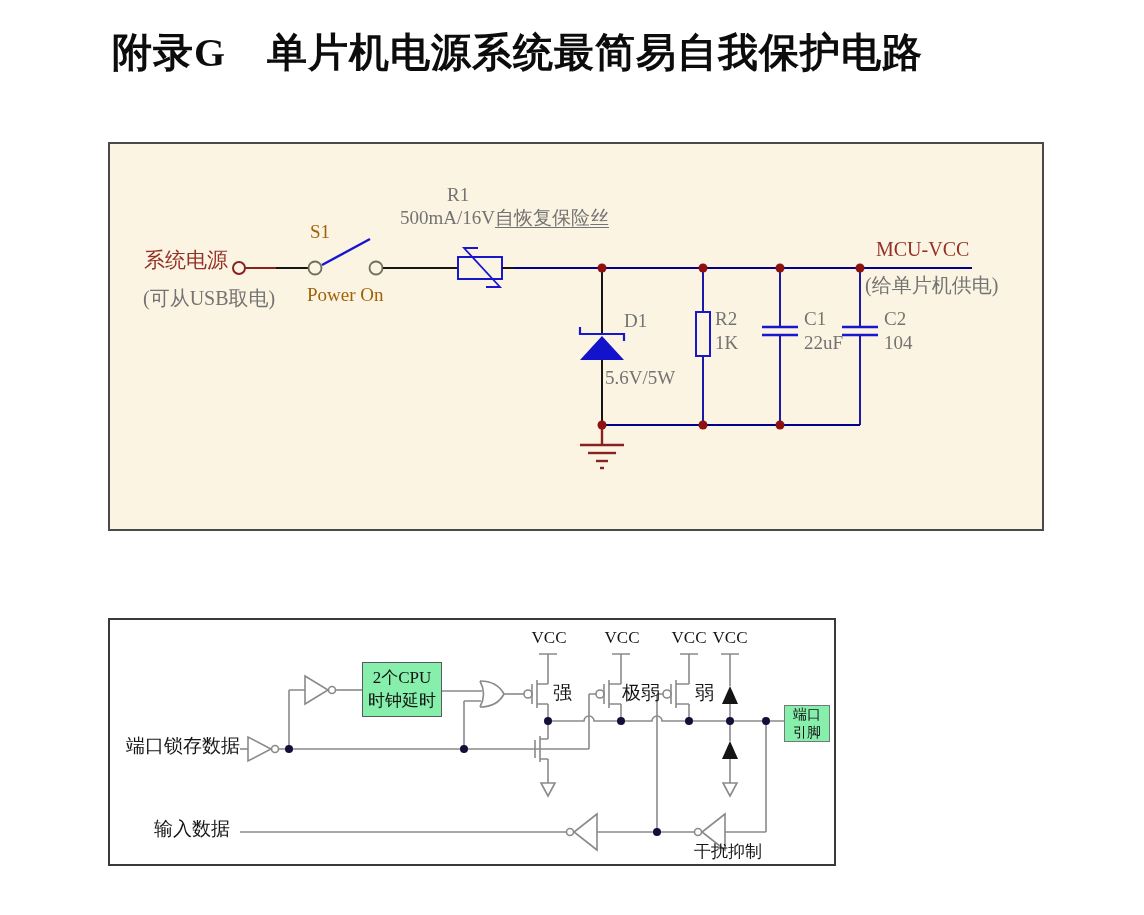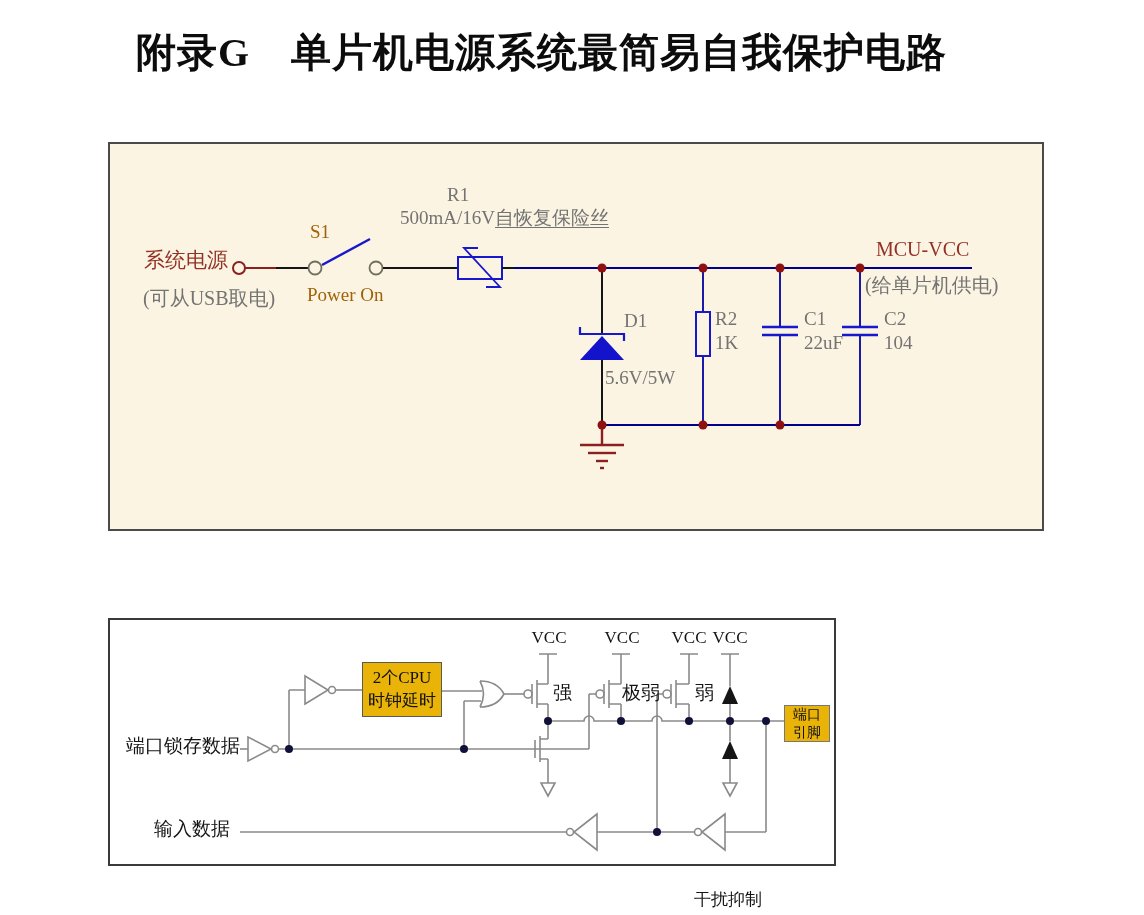--- a/index.html
+++ b/index.html
@@ -10,34 +10,34 @@
   .title{font-size:40px;font-weight:bold;color:#0c0c0c;letter-spacing:1px;}
   .heading{font-size:23px;color:#1a1a1a;}
   .panel{position:absolute;box-sizing:border-box;}
   .panel1{left:108px;top:142px;width:936px;height:389px;border:2px solid #4a4a4a;background:#FBF4E2;}
   .panel2{left:108px;top:618px;width:728px;height:248px;border:2px solid #3a3a3a;background:#ffffff;}
   .panel svg{position:absolute;left:0;top:0;}
   .blue{color:#737373;}
   .navyblue{color:#a16207;}
   .red{color:#943126;}
   .u{text-decoration:underline;text-underline-offset:3px;}
-  .boxedtext{position:absolute;box-sizing:border-box;border:1px solid #5a5a5a;background:#eab308;
+  .boxedtext{position:absolute;box-sizing:border-box;border:1px solid #5a5a5a;background:#86efac;
              display:flex;flex-direction:column;align-items:center;justify-content:center;
              color:#111;text-align:center;}
   .delaybox{left:252px;top:42px;width:80px;height:55px;font-size:17px;line-height:1.35;}
   .pinbox{left:674px;top:85px;width:46px;height:37px;font-size:14px;line-height:1.22;border-color:#777;}
   .vcc{font-size:17px;color:#151515;width:36px;text-align:center;top:8px;}
   .mos{font-size:19px;color:#151515;}
 </style>
 </head>
 <body>
 
 <div class="page">
 
-  <div class="lbl title" style="left:112px;top:30px;margin-left:24px;">附录G　单片机电源系统最简易自我保护电路</div>
+  <div class="lbl title" style="left:112px;top:30px;">附录G　单片机电源系统最简易自我保护电路</div>
 
   <div class="panel panel1">
     <svg width="932" height="385" viewBox="0 0 932 385">
 
       <g>
         <circle cx="129" cy="124" r="6" fill="#FBF4E2" stroke="#8B2020" stroke-width="2"></circle>
         <path d="M135,124 H166" stroke="#8B2020" stroke-width="2" fill="none"></path>
       </g>
       <path d="M166,124 H198" stroke="#151515" stroke-width="2" fill="none"></path>
 
@@ -210,16 +210,16 @@
     <div class="lbl" style="left:16px;top:115px;font-size:19px;color:#151515;">端口锁存数据</div>
     <div class="lbl" style="left:44px;top:198px;font-size:19px;color:#151515;">输入数据</div>
     <div class="boxedtext delaybox">
       <span>2个CPU</span>
       <span>时钟延时</span>
     </div>
     <div class="boxedtext pinbox">
       <span>端口</span>
       <span>引脚</span>
     </div>
-    <div class="lbl" style="left:584px;top:222px;font-size:17px;color:#151515;margin-top:48px;">干扰抑制</div>
+    <div class="lbl" style="left:584px;top:222px;font-size:17px;color:#151515;">干扰抑制</div>
   </div>
 
 </div>
 
 </body></html>

